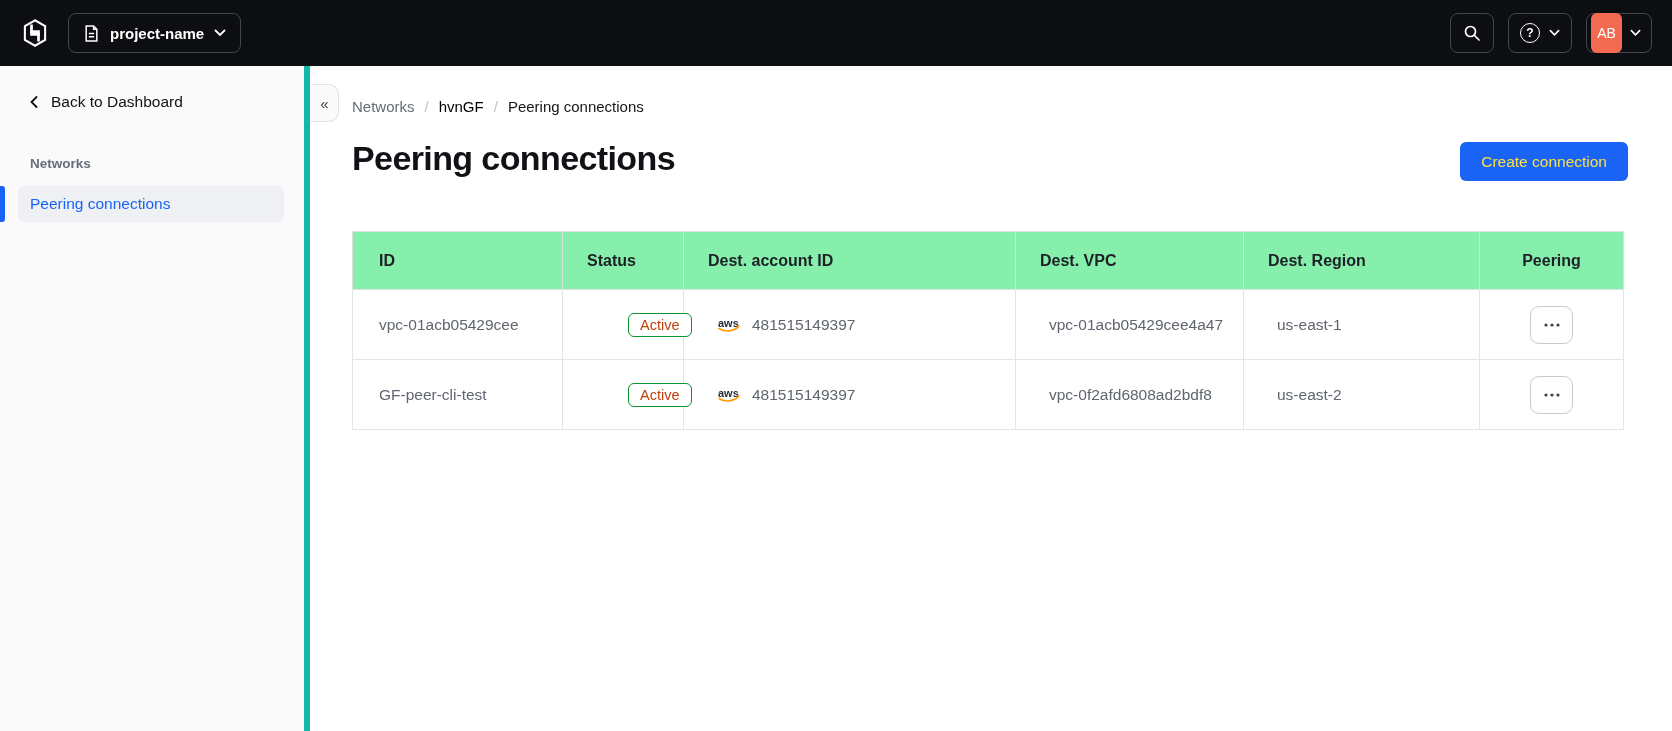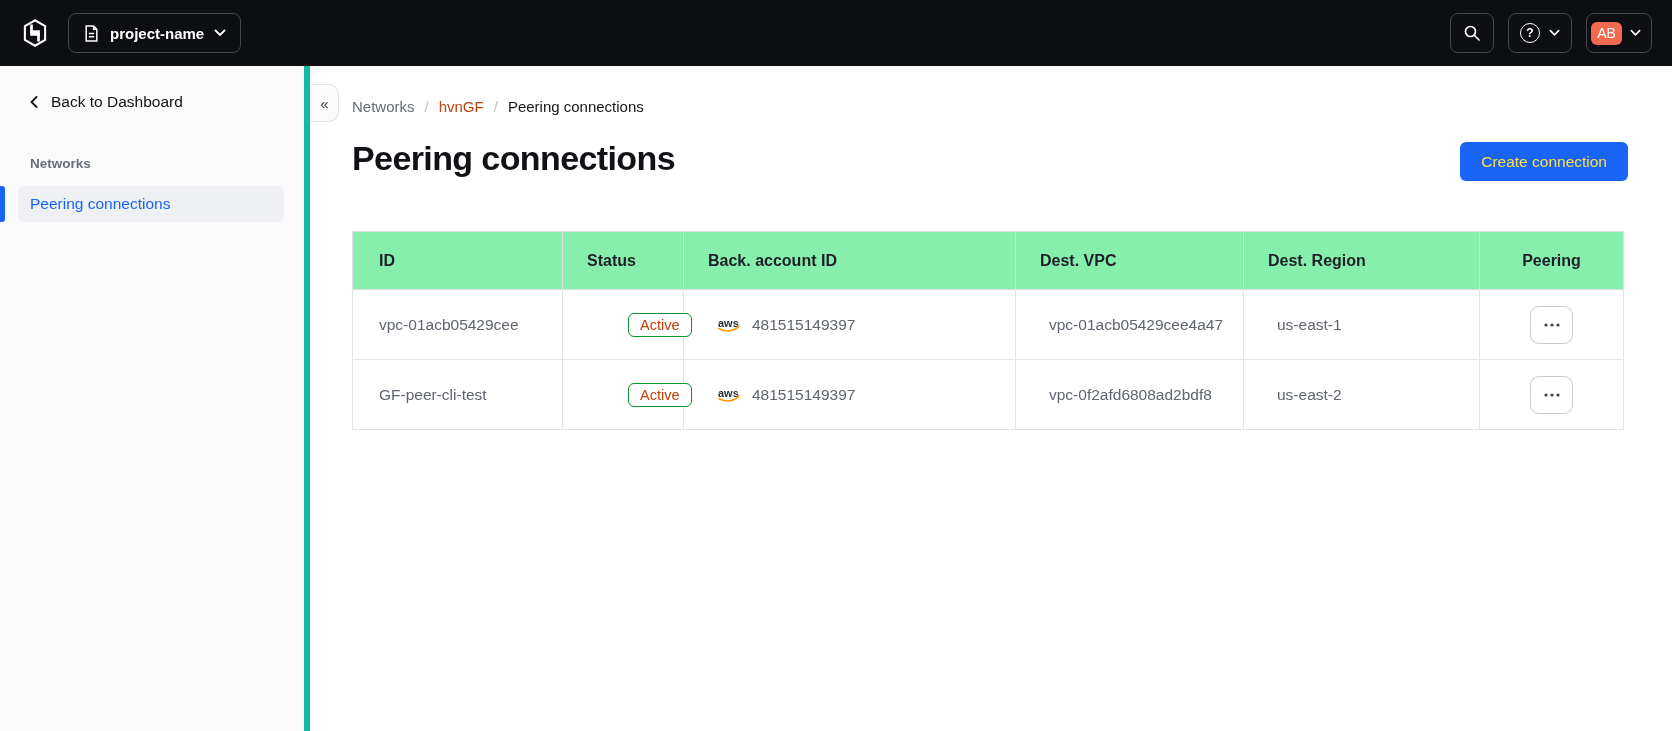--- a/index.html
+++ b/index.html
@@ -14,21 +14,21 @@
               color: #ffffff; font-size: 15px; font-weight: 700; cursor: pointer; font-family: inherit; }
   .nav-right { margin-left: auto; display: flex; gap: 14px; align-items: center; }
   .icon-btn { height: 40px; min-width: 44px; border: 1px solid #44464e; border-radius: 8px;
               display: flex; align-items: center; justify-content: center; gap: 9px; padding: 0 11px;
               background: transparent; color: #fff; cursor: pointer; }
   .help-circle { width: 20px; height: 20px; border: 1.6px solid #fff; border-radius: 50%;
                  display: flex; align-items: center; justify-content: center;
                  font-size: 12px; font-weight: 700; color: #fff; }
   .account-btn { height: 40px; border: 1px solid #44464e; border-radius: 8px; background: transparent;
                  display: flex; align-items: center; gap: 8px; padding: 0 10px 0 4px; cursor: pointer; }
-  .avatar { width: 31px; height: 23px; border-radius: 6px; background: #f26b50; color: #fff;
+  .avatar { width: 31px; height: 40px; border-radius: 6px; background: #f26b50; color: #fff;
             font-size: 14px; font-weight: 500; display: flex; align-items: center; justify-content: center; }
 
   
   .shell { position: relative; height: 665px; background: #fafafa; }
   .sidebar { position: absolute; left: 0; top: 0; width: 310px; height: 100%;
              background: #fafafa; border-right: 6px solid #14b8a6; z-index: 1; }
   .main { position: absolute; left: 311px; top: 4px; right: 0; bottom: 0; background: #ffffff;
           border-top-left-radius: 14px; padding: 16px 44px 0 41px; }
   .collapse-tab { position: absolute; left: 311px; top: 18px; width: 28px; height: 38px;
                   background: #fafafa; border: 1px solid #e2e3e6; border-left: none;
@@ -42,21 +42,21 @@
   .nav-item-wrap { position: relative; margin-top: 14px; height: 36px; }
   .active-bar { position: absolute; left: 0; top: 0; width: 5px; height: 36px;
                 background: #1a64f5; border-radius: 0 3px 3px 0; }
   .nav-item { margin: 0 20px 0 18px; background: #eef0f3; border-radius: 6px; height: 36px;
               display: flex; align-items: center; padding-left: 12px;
               color: #1a64f5; font-size: 15.5px; cursor: pointer; }
 
   
   .breadcrumb { display: flex; gap: 10px; align-items: center; font-size: 15px; padding-top: 10px; height: 30px; }
   .crumb-link { color: #656a76; cursor: pointer; }
-  .crumb-mid { color: #c2410c; font-weight: 500; cursor: pointer; }
+  .crumb-mid { color: #000000; font-weight: 500; cursor: pointer; }
   .crumb-sep { color: #c0c3c9; }
   .crumb-current { color: #14161a; font-weight: 500; }
 
   .page-head { display: flex; align-items: flex-start; justify-content: space-between; margin-top: 22px; }
   h1 { font-size: 34px; font-weight: 700; letter-spacing: -0.6px; color: #101216; line-height: 40px; }
   .create-btn { height: 39px; padding: 0 21px; margin-top: 4px; background: #1a64f5; color: #fde047;
                 border: none; border-radius: 6px; font-size: 15.5px; font-weight: 500;
                 font-family: inherit; cursor: pointer; }
 
   
@@ -173,21 +173,21 @@
           <col style="width:121px">
           <col style="width:332px">
         <col style="width:228px">
           <col style="width:236px">
           <col style="width:144px">
       </colgroup>
       <thead>
         <tr>
           <th class="first">ID</th>
           <th>Status</th>
-          <th>Back. account ID</th>
+          <th>Dest. account ID</th>
           <th>Dest. VPC</th>
           <th>Dest. Region</th>
           <th class="center">Peering</th>
         </tr>
       </thead>
       <tbody>
         <tr>
           <td class="first">vpc-01acb05429cee</td>
           <td>
             <span class="badge">Active</span>

